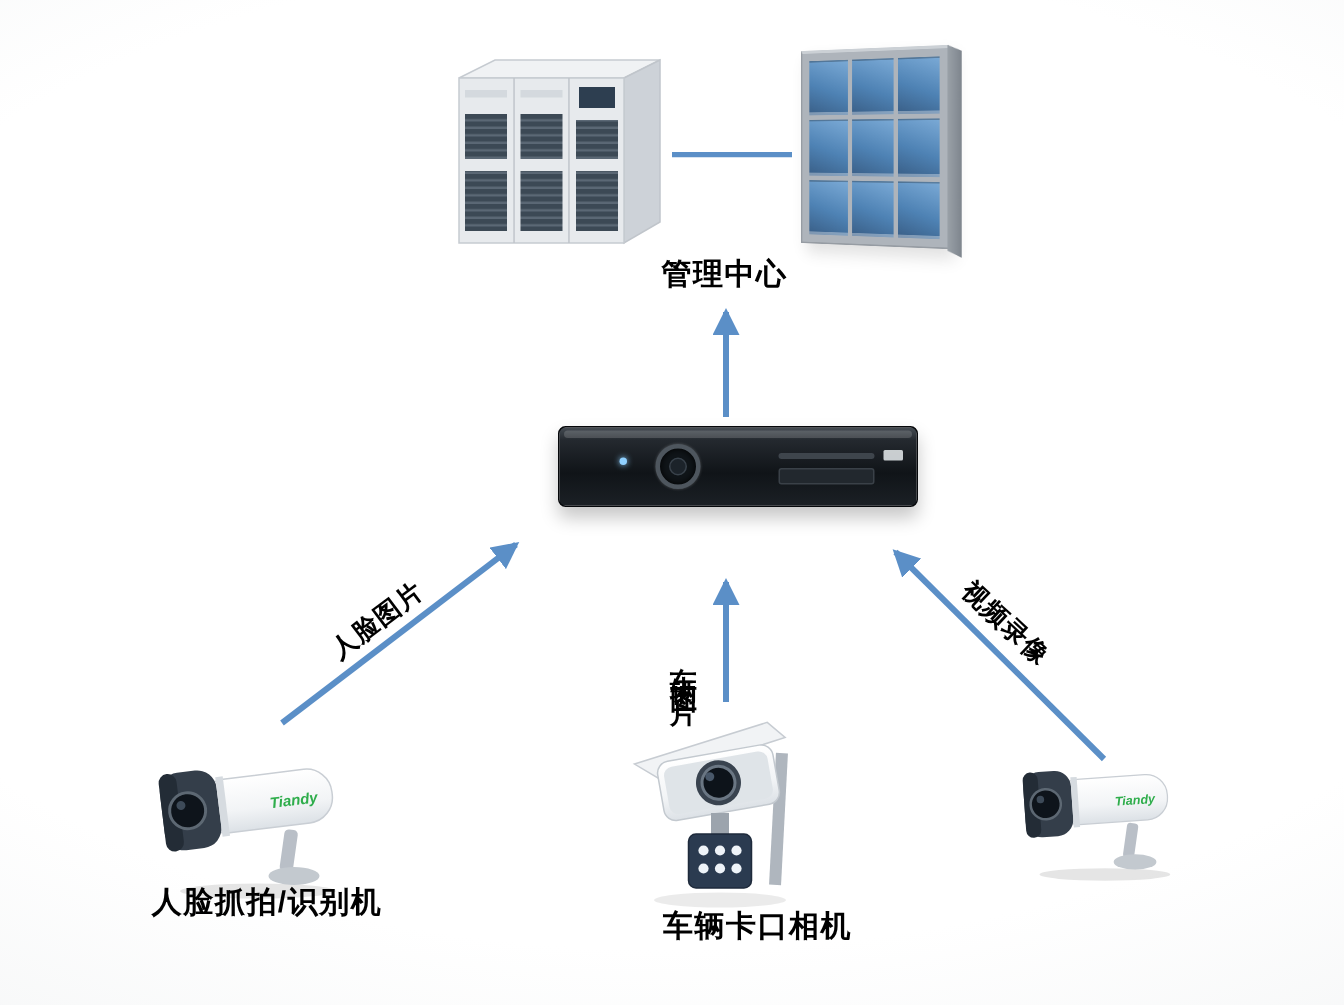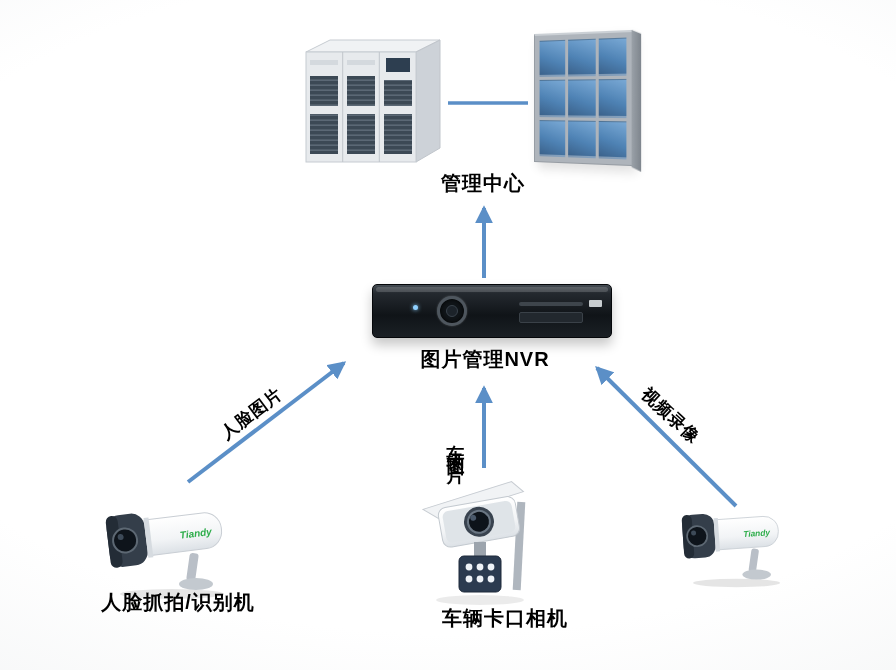--- a/index.html
+++ b/index.html
@@ -137,21 +137,20 @@
   <div class="nvr">
     <div class="nvr-knob">
       <div class="nvr-knob-center"></div>
     </div>
     <div class="nvr-led"></div>
     <div class="nvr-slot-line"></div>
     <div class="nvr-slot-bay"></div>
     <div class="nvr-badge"></div>
   </div>
 
-  <div class="label node-label" style="left:385px;top:347px;width:200px;">图片管理NVR</div>
 
   <div class="label edge-label" style="left:192px;top:404px;width:120px;transform:rotate(-37deg);">人脸图片</div>
   <div class="label edge-label vertical" style="left:444px;top:388px;height:112px;">车辆图片</div>
   <div class="label edge-label" style="left:610px;top:406px;width:120px;transform:rotate(43deg);">视频录像</div>
 
   <div class="illu" style="left:100px;top:495px;">
     <svg width="145" height="105" viewBox="0 0 145 105">
       <ellipse cx="72" cy="99" rx="52" ry="5" fill="rgba(0,0,0,0.10)"></ellipse>
       <rect x="88" y="58" width="9" height="28" rx="3" fill="#B9BFC7" transform="rotate(8 92 72)"></rect>
       <ellipse cx="96" cy="89" rx="17" ry="6" fill="#C3C9CF"></ellipse>

